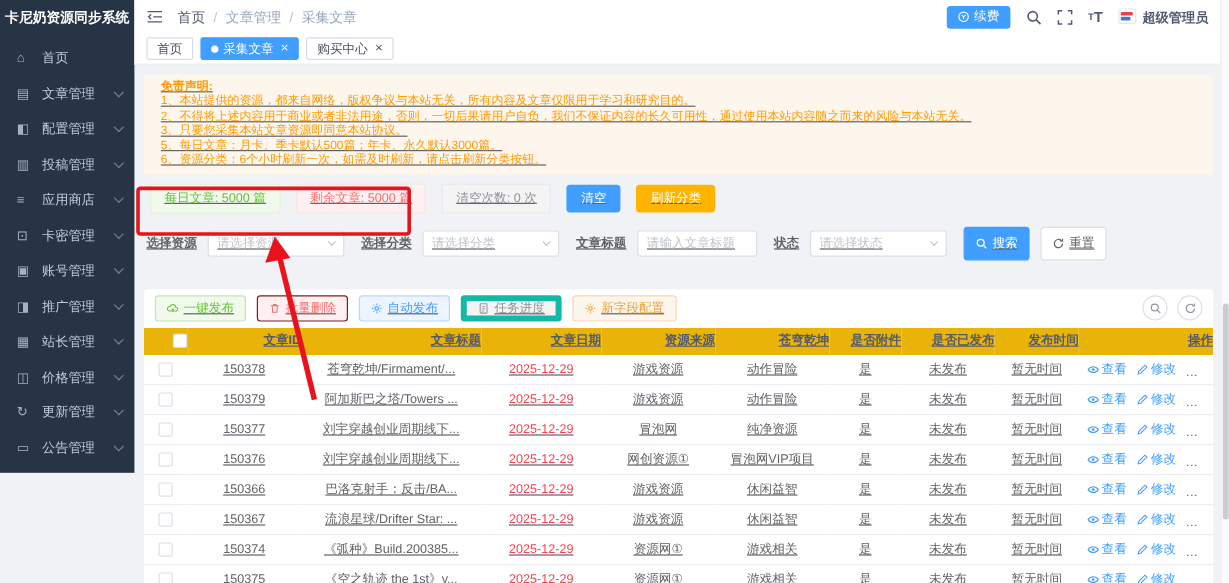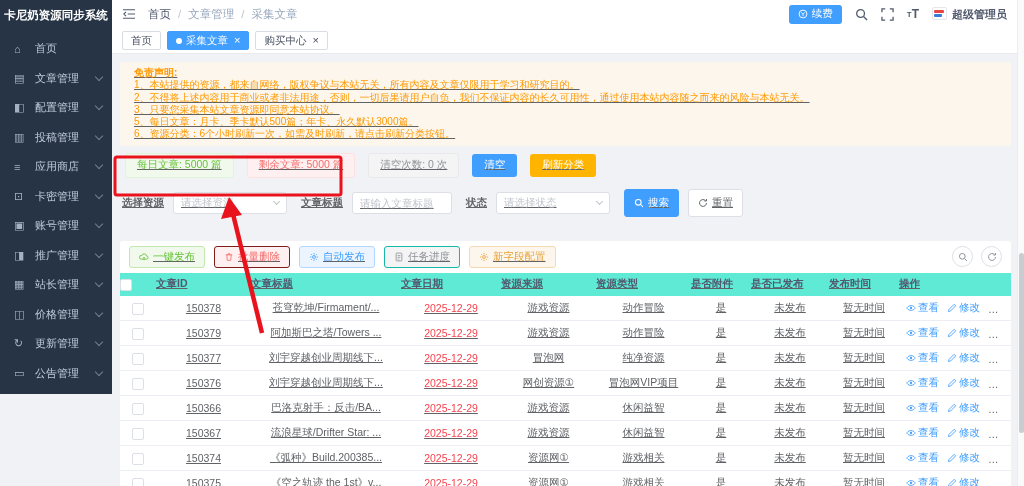--- a/index.html
+++ b/index.html
@@ -68,27 +68,27 @@
   .sbtn { height:28px; border-radius:3px; font-size:10.5px; display:flex; align-items:center; gap:4px; padding:0 9px; cursor:pointer; }
   .sbtn.search { background:#409eff; border:1px solid #409eff; color:#fff; margin-right:9px; }
   .sbtn.reset { background:#fff; border:1px solid #dcdfe6; color:#606266; }
 
   .card { margin-top:24px; background:#fff; border-radius:3px 3px 0 0; }
   .card-toolbar { display:flex; align-items:center; padding:5px 9px; }
   .abtn { height:22px; display:flex; align-items:center; gap:4px; border-radius:3px; font-size:10.5px; padding:0 9px; margin-right:9px; cursor:pointer; }
   .abtn.success { background:#f0f9eb; border:1px solid #c2e7b0; color:#67c23a; }
   .abtn.danger { background:#fef0f0; border:1px solid #7f1d1d; color:#f56c6c; }
   .abtn.primary { background:#ecf5ff; border:1px solid #b3d8ff; color:#409eff; }
-  .abtn.info { background:#f4f4f5; border:1px solid #14b8a6; color:#909399; }
+  .abtn.info { background:#f4f4f5; border:5px solid #14b8a6; color:#909399; }
   .abtn.warning { background:#fdf6ec; border:1px solid #f5dab1; color:#e6a23c; }
   .toolbar-right { margin-left:auto; display:flex; align-items:center; gap:8px; }
   .circle-btn { width:21px; height:21px; border:1px solid #dcdfe6; border-radius:50%; background:#fff; display:flex; align-items:center; justify-content:center; color:#909399; cursor:pointer; }
 
   table { width:100%; border-collapse:collapse; table-layout:fixed; }
-  th { background:#5eead4; color:#515a6e; font-size:10.5px; font-weight:700; height:23px; text-align:left; white-space:nowrap; overflow:hidden; }
+  th { background:#eab308; color:#515a6e; font-size:10.5px; font-weight:700; height:23px; text-align:right; white-space:nowrap; overflow:hidden; }
   td { height:25px; border-bottom:1px solid #ebeef5; font-size:10.5px; color:#606266; text-align:center; white-space:nowrap; overflow:hidden; text-overflow:ellipsis; padding:0 3px; }
   td.date { color:#f5434d; }
   .checkbox { width:12px; height:12px; border:1px solid #dcdfe6; border-radius:2px; background:#fff; display:inline-block; vertical-align:middle; cursor:pointer; }
   .op-link { color:#409eff; cursor:pointer; display:inline-flex; align-items:center; gap:2px; margin:0 4px; font-size:10.5px; }
 
   
   .annotation { position:absolute; left:0; top:0; width:1024px; height:486px; pointer-events:none; z-index:50; }
   .scrollbar { position:absolute; right:0; top:0; width:7px; height:486px; background:#fafafa; border-left:1px solid #ededed; z-index:40; }
   .scroll-thumb { position:absolute; left:1px; width:5px; top:253px; height:180px; background:#c9ccd1; border-radius:3px; }
 </style>
@@ -258,20 +258,27 @@
       <span class="pill gray">清空次数: 0 次</span>
       <button class="btn blue">清空</button>
       <button class="btn orange">刷新分类</button>
     </div>
 
     <div class="filter-row">
       <div class="f-group">
         <span class="f-label">选择资源</span>
         <div class="select">
           <span class="ph">请选择资源</span>
+          <i class="chev"></i>
+        </div>
+      </div>
+      <div class="f-group">
+        <span class="f-label">选择分类</span>
+        <div class="select">
+          <span class="ph">请选择分类</span>
           <i class="chev"></i>
         </div>
       </div>
       <div class="f-group">
         <span class="f-label">文章标题</span>
         <input class="text-input" placeholder="请输入文章标题" style="">
       </div>
       <div class="f-group">
         <span class="f-label">状态</span>
         <div class="select">
@@ -375,21 +382,21 @@
             <col style="width:70px">
             <col>
         </colgroup>
         <thead>
             <tr id="table-head-row">
               <th><span class="checkbox"></span></th>
               <th>文章ID</th>
               <th>文章标题</th>
               <th>文章日期</th>
               <th>资源来源</th>
-              <th>资源类型</th>
+              <th>苍穹乾坤</th>
               <th>是否附件</th>
               <th>是否已发布</th>
               <th>发布时间</th>
               <th>操作</th>
             </tr>
           </thead>
         <tbody id="table-body">
             <tr>
     <td><span class="checkbox"></span></td>
     <td>150378</td>

